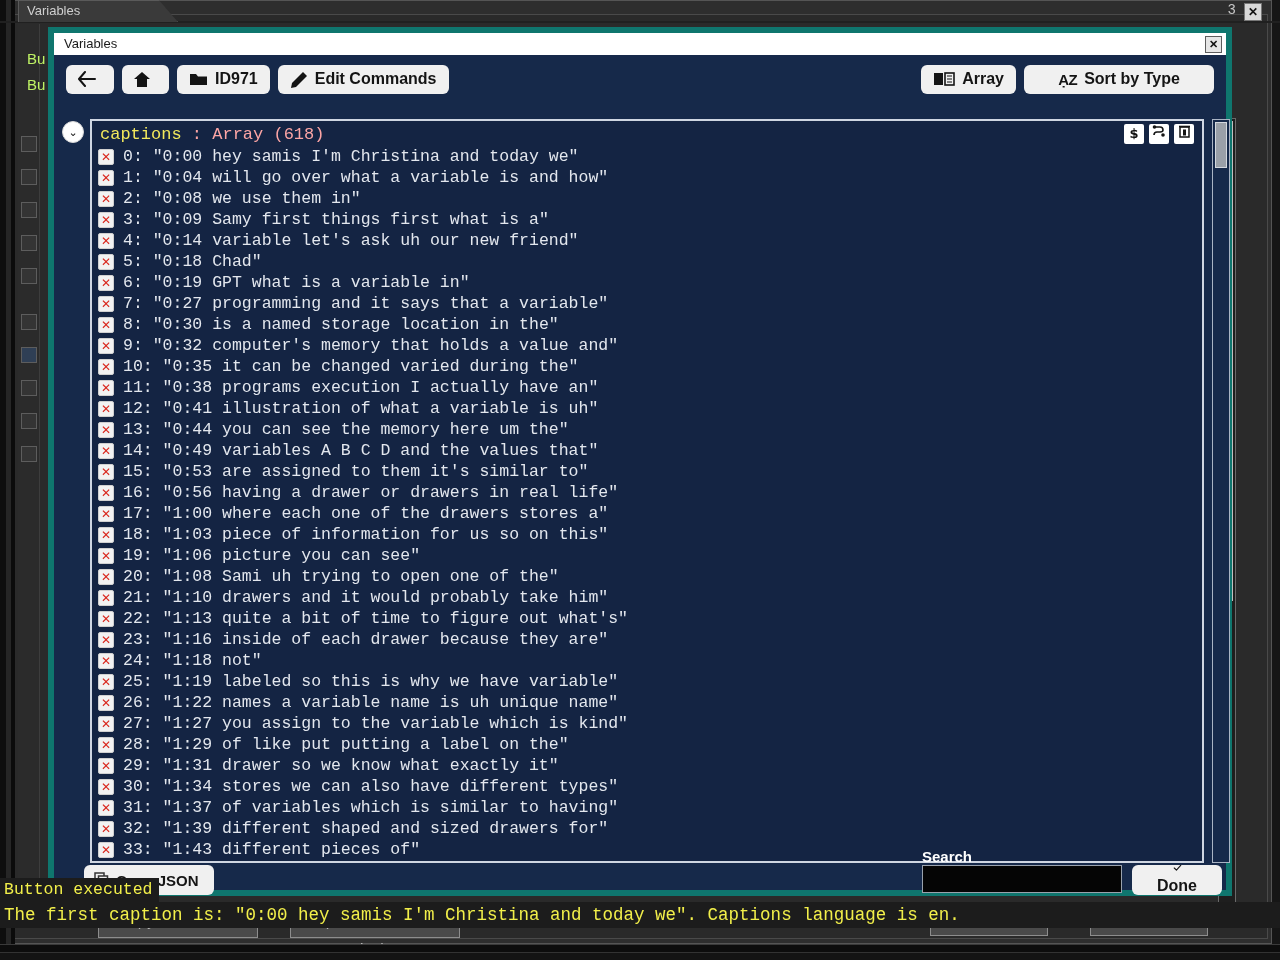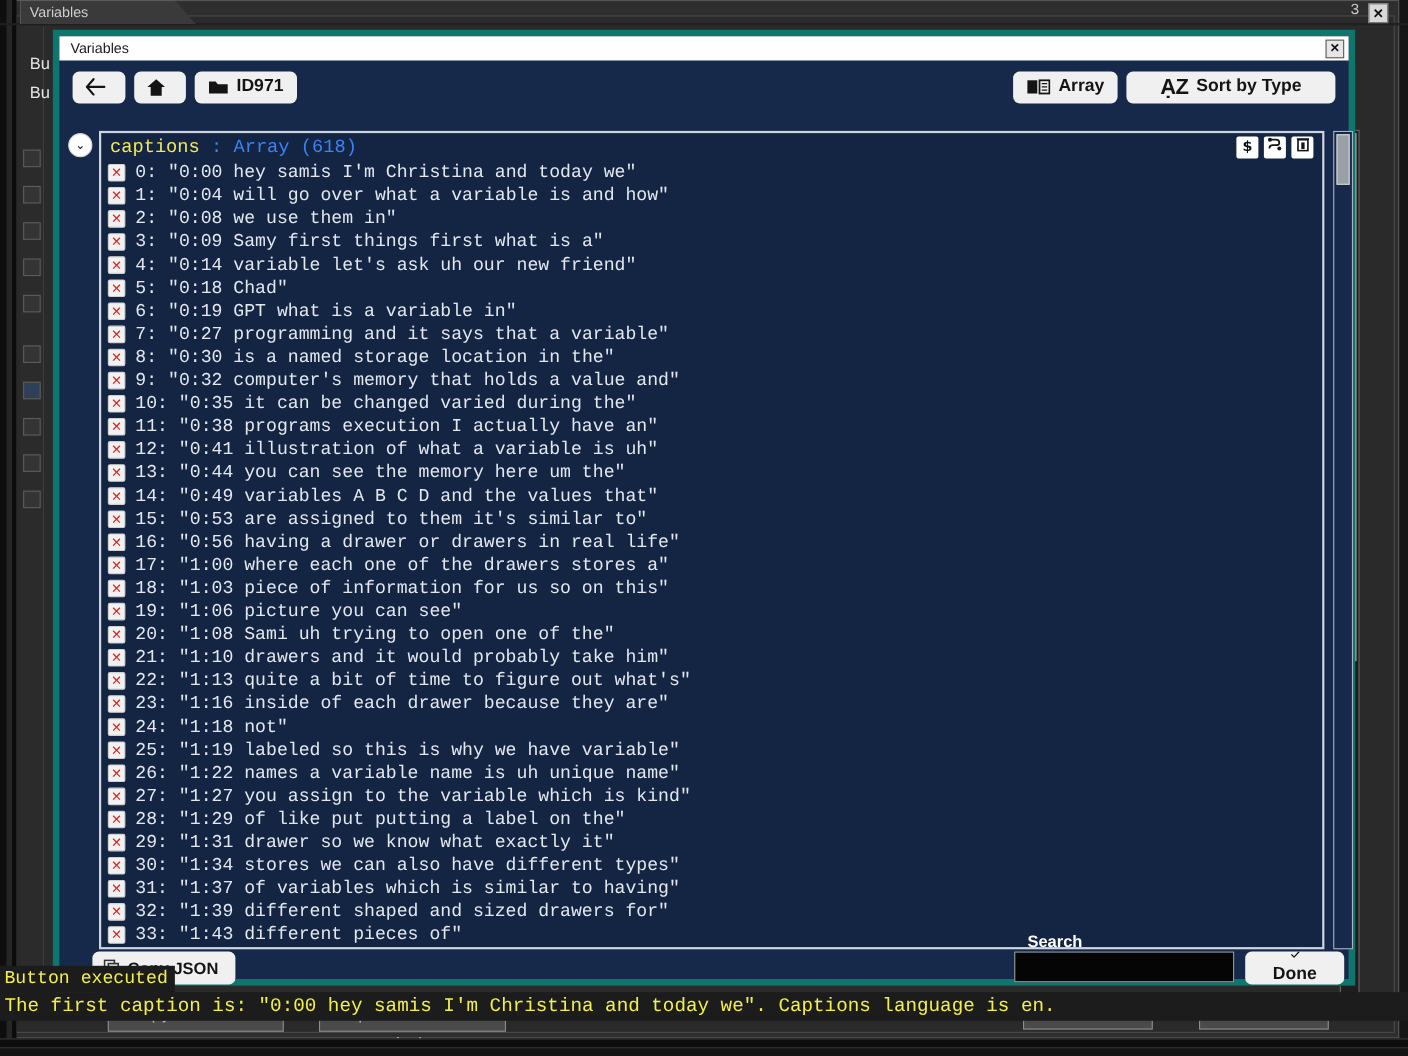--- a/index.html
+++ b/index.html
@@ -53,21 +53,21 @@
   
   .strip { position:absolute; top:0; height:960px; }
 
   
   .blockcol { position:absolute; left:52px; top:112px; width:34px; height:798px;
     background:#3b3b3b; border:1px solid #8a8a8a; }
   .blk { position:absolute; left:0; width:32px; color:#d6d6d6;
     font-family:"Liberation Mono", monospace; font-size:13px; padding:2px 0 0 4px; }
 
   
-  .bgtxt { position:absolute; color:#e5e5e5; font-size:15px; font-family:"Liberation Sans", sans-serif; }
+  .bgtxt { position:absolute; color:#bef264; font-size:15px; font-family:"Liberation Sans", sans-serif; }
   .bgbtn {
     position:absolute; background:#4a4a4a; border:1px solid #8d8d8d;
     color:#b8b8b8; font-family:"Liberation Mono", monospace; font-size:15px;
     text-align:center; line-height:28px; height:30px;
   }
 
   
   .bg-scroll { position:absolute; right:44px; top:118px; width:18px; height:790px;
     background:#1e1e1e; border:1px solid #6a6a6a; }
   .bg-scroll-thumb { position:absolute; left:2px; top:2px; width:12px; height:480px; background:#9a9a9a; border:1px solid #c0c0c0; }
@@ -106,21 +106,21 @@
   }
   .listpanel {
     position:absolute; left:22px; top:0; width:1114px; height:744px;
     background:#142443; border:2px solid #cfd6e2; overflow:hidden;
   }
   .listhead {
     font-family:"Liberation Mono", monospace; font-size:17px; padding:4px 0 2px 8px;
     position:relative; height:25px;
   }
   .hk { color:#f2e85c;text-align:center; }
-  .hv { color:#3b82f6; }
+  .hv { color:#fca5a5; }
   .headicons { position:absolute; right:8px; top:3px; display:flex; gap:5px; }
   .hico {
     width:20px; height:20px; background:#ffffff; color:#111; border-radius:2px;
     font-size:13px; line-height:19px; text-align:center; font-weight:bold; cursor:pointer;
     font-family:"DejaVu Sans", sans-serif;
   }
 
   .rows { padding:0 0 0 6px; }
   .row { display:flex; align-items:center; height:21px; font-family:"Liberation Mono", monospace;
          font-size:16.5px; color:#e3e7ee; white-space:pre; }
@@ -135,21 +135,21 @@
     background:#16294a; border:1px solid #aab4c4; }
   .dlg-thumb { position:absolute; left:2px; top:2px; width:12px; height:46px;
     background:#9aa0a8; border:1px solid #d4d8de; cursor:pointer; }
 
   
   .copyjson {
     position:absolute; left:30px; top:832px; width:130px; height:30px;
     background:#f0f0f0; border-radius:6px; color:#141414; font-size:15px; font-weight:bold;
     display:flex; align-items:center; gap:7px; padding:0 10px; cursor:pointer;
   }
-  .searchlbl { position:absolute; left:868px; top:815px; color:#ffffff; font-size:15px; font-weight:bold;margin-left:12px; }
+  .searchlbl { position:absolute; left:868px; top:815px; color:#ffffff; font-size:15px; font-weight:bold; }
   .searchbox {
     position:absolute; left:868px; top:832px; width:200px; height:28px;
     background:#050505; border:1px solid #9aa2ad; color:#e8e8e8;
     font-family:"Liberation Mono", monospace; font-size:14px; padding:0 6px;
   }
   .donebtn {
     position:absolute; left:1078px; top:832px; width:90px; height:30px;
     background:#f0f0f0; border-radius:6px; color:#141414; font-size:16px; font-weight:bold;
     display:flex; align-items:center; justify-content:center; gap:6px; cursor:pointer;flex-direction:column;
   }
@@ -262,34 +262,40 @@
         <span></span>
       </div>
 
       <div class="tbtn">
         <svg class="ico-svg" width="19" height="15" viewBox="0 0 19 15">
           <path d="M1 2 H7 L9 4.5 H18 V13 H1 Z" fill="#141414"></path>
         </svg>
         <span>ID971</span>
       </div>
 
+      <div class="tbtn">
+        <svg class="ico-svg" width="18" height="17" viewBox="0 0 18 17">
+          <path d="M13 1 L17 5 L6 16 L1 17 L2 12 Z" fill="#141414"></path>
+        </svg>
+        <span>Edit Commands</span>
+      </div>
 
       <div class="tspacer"></div>
 
       <div class="tbtn">
         <svg class="ico-svg" width="22" height="16" viewBox="0 0 22 16">
           <rect x="1" y="2" width="9" height="12" fill="#141414"></rect>
           <rect x="12" y="2" width="9" height="12" fill="none" stroke="#141414" stroke-width="1.6"></rect>
           <path d="M14 5 H19 M14 8 H19 M14 11 H19" stroke="#141414" stroke-width="1.2"></path>
         </svg>
         <span>Array</span>
       </div>
 
       <div class="tbtn" style="width:190px;justify-content:center;">
-        <span style="font-size:20px;letter-spacing:-0.5px;">ẠZ</span>
+        <span style="font-size:15px;letter-spacing:-0.5px;">ẠZ</span>
         <span>Sort by Type</span>
       </div>
     </div>
 
     <div class="listwrap">
       <div class="collapse-btn">⌄</div>
 
       <div class="listpanel">
         <div class="listhead">
           <span class="hk">captions</span><span class="hv"> : Array (618)</span>

